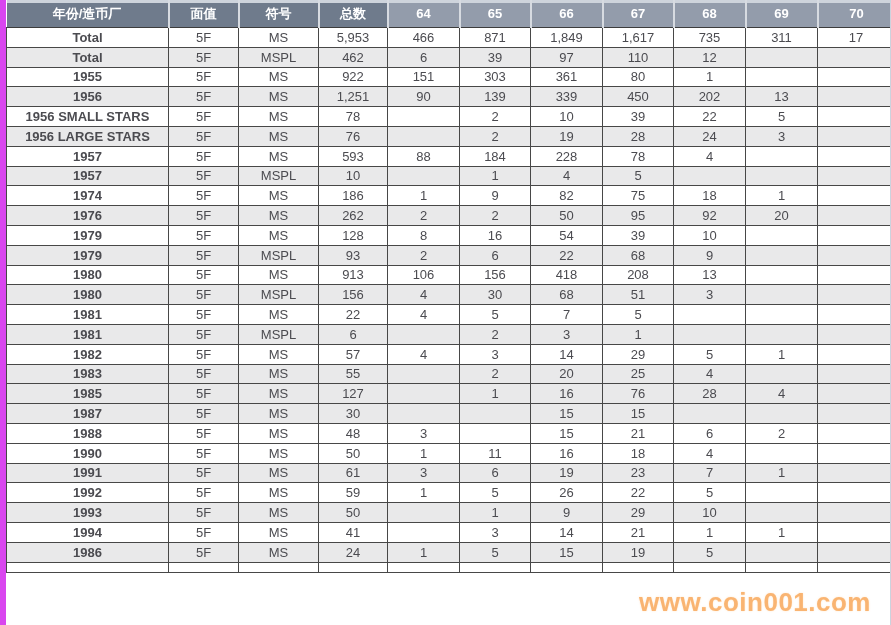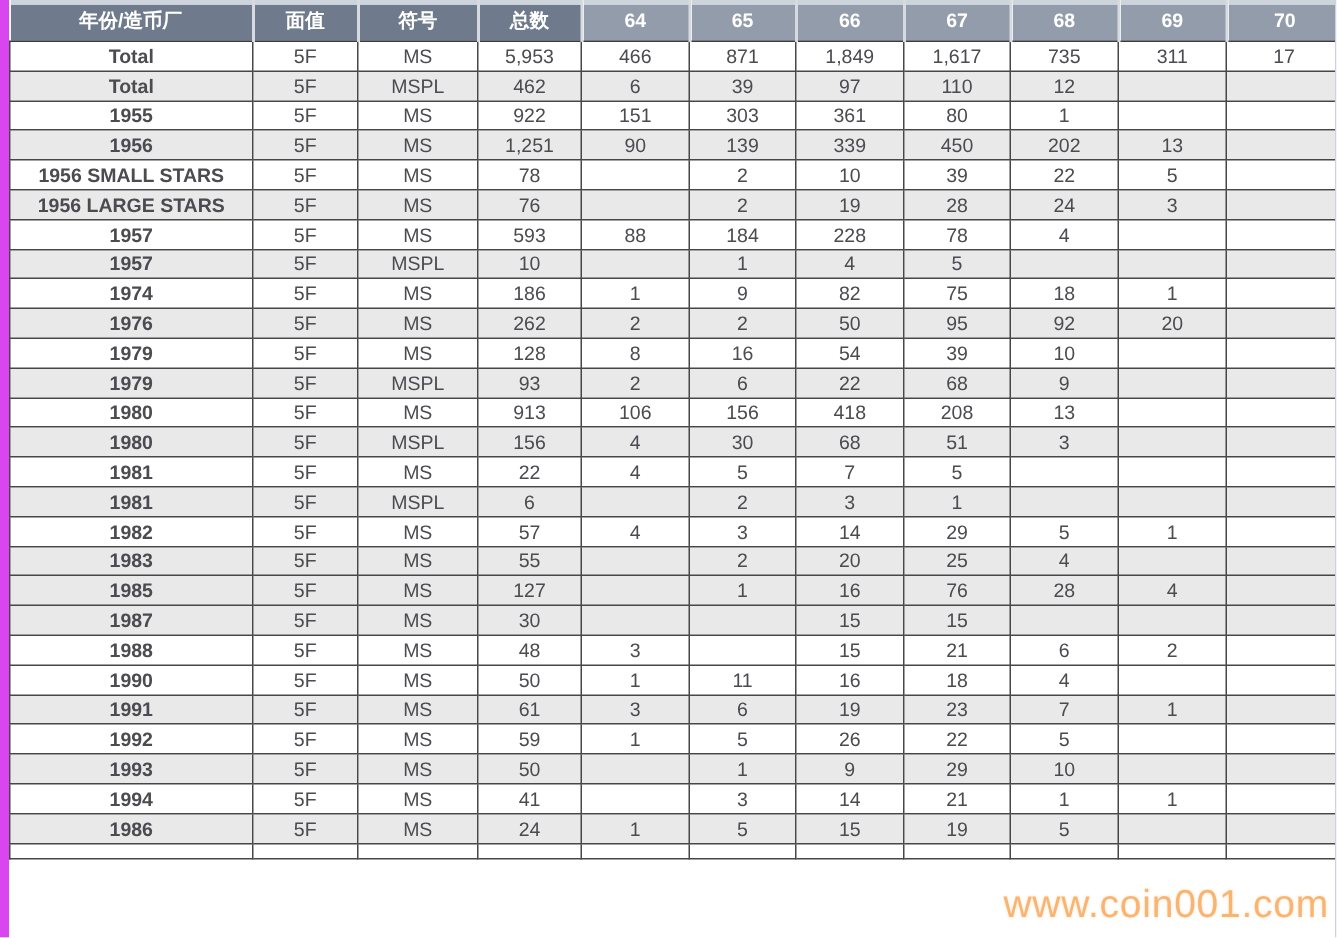--- a/index.html
+++ b/index.html
@@ -45,24 +45,24 @@
     overflow:hidden;
     white-space:nowrap;
   }
   .census tr.alt td{background:#e9e9ea;}
   .cell-year{color:#71809B;font-weight:bold;}
   .cell-total-label{color:#141414;font-weight:bold;}
   .census tr.partial{height:10px;}
   .census tr.partial td{background:#fff;}
   .watermark{
     position:absolute;
-    right:4px;
+    right:19px;
     bottom:7px;
     font-size:26px;
-    font-weight:normal;
+    font-weight:bold;
     color:#F9A85A;
     opacity:0.85;
     letter-spacing:0.5px;
     white-space:nowrap;
     text-shadow:0 0 2px rgba(255,200,140,0.55);
     pointer-events:none;
   }
 </style>
 </head>
 <body>

